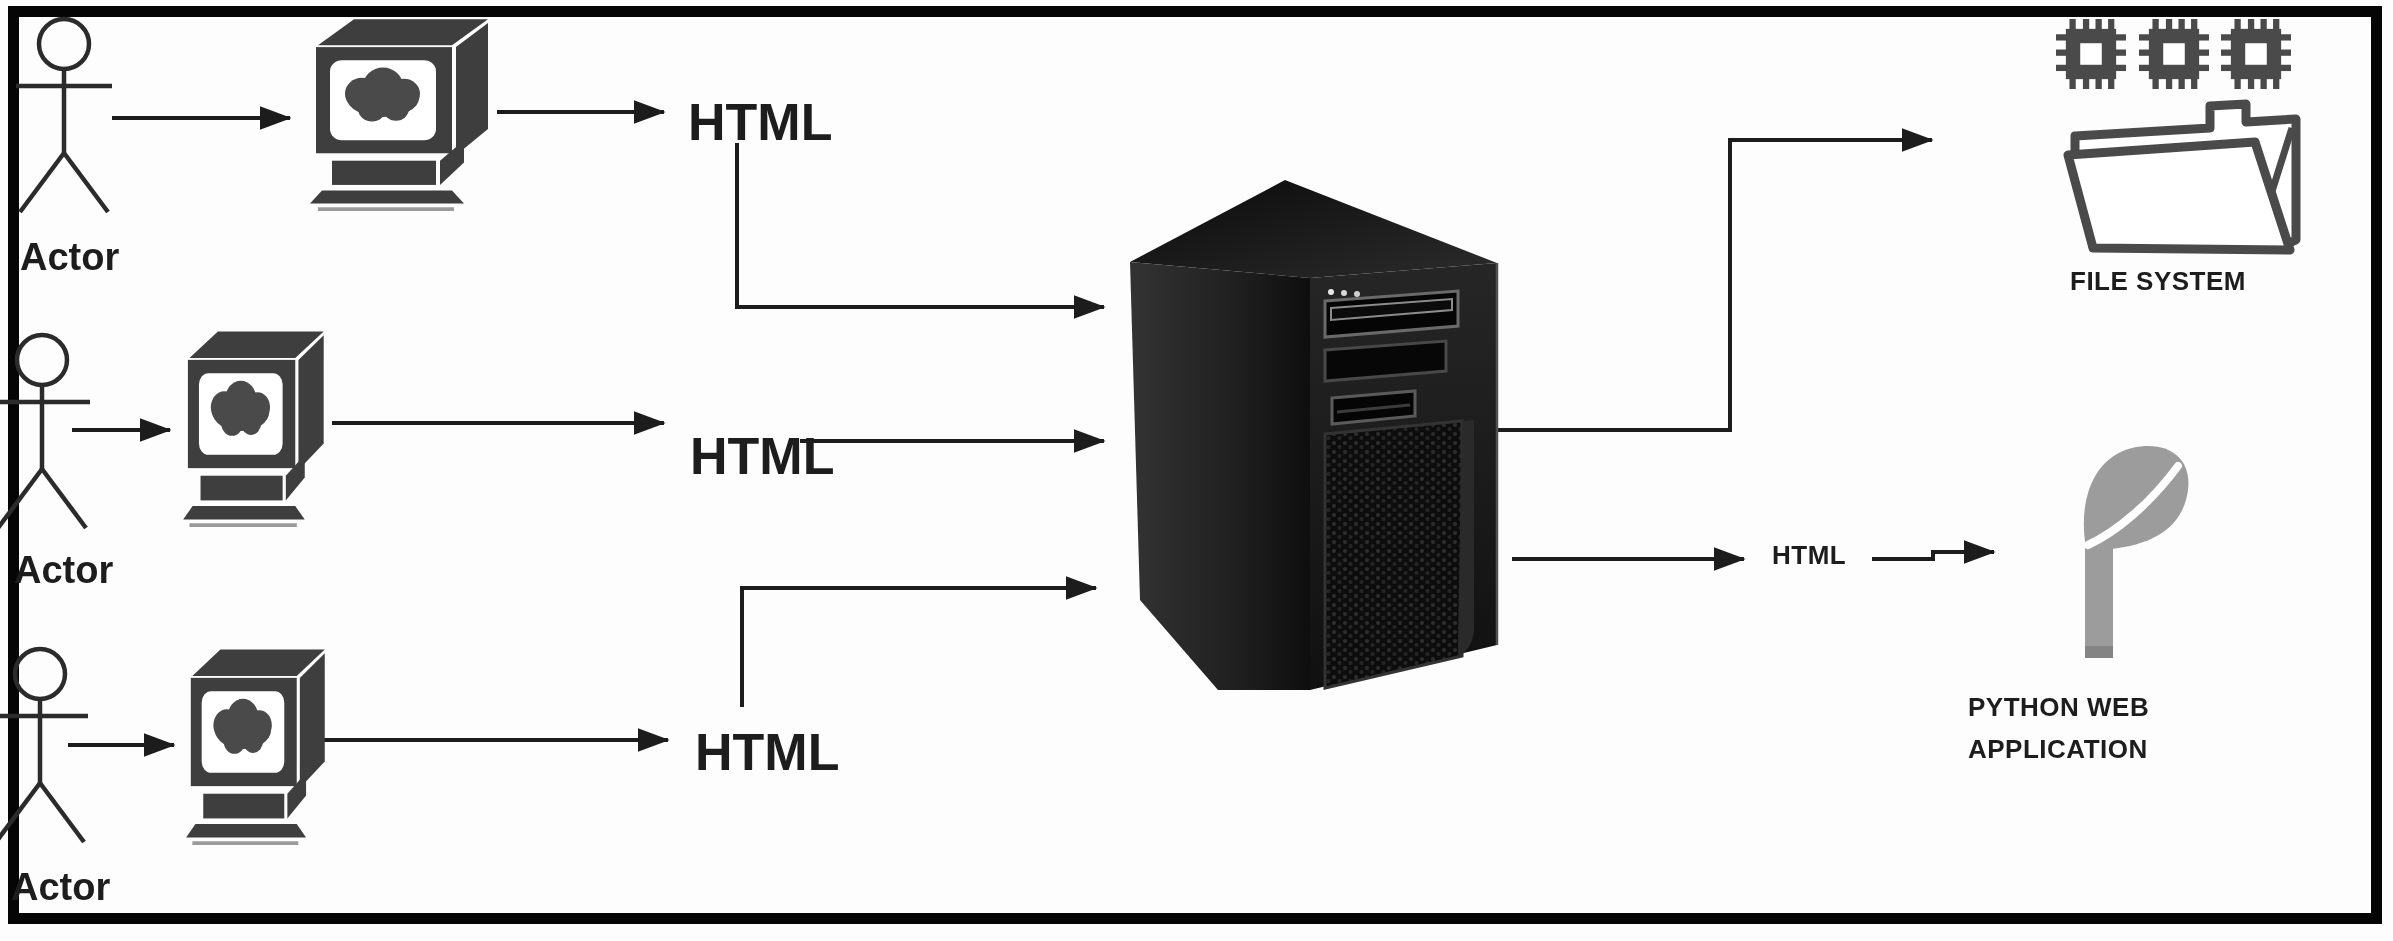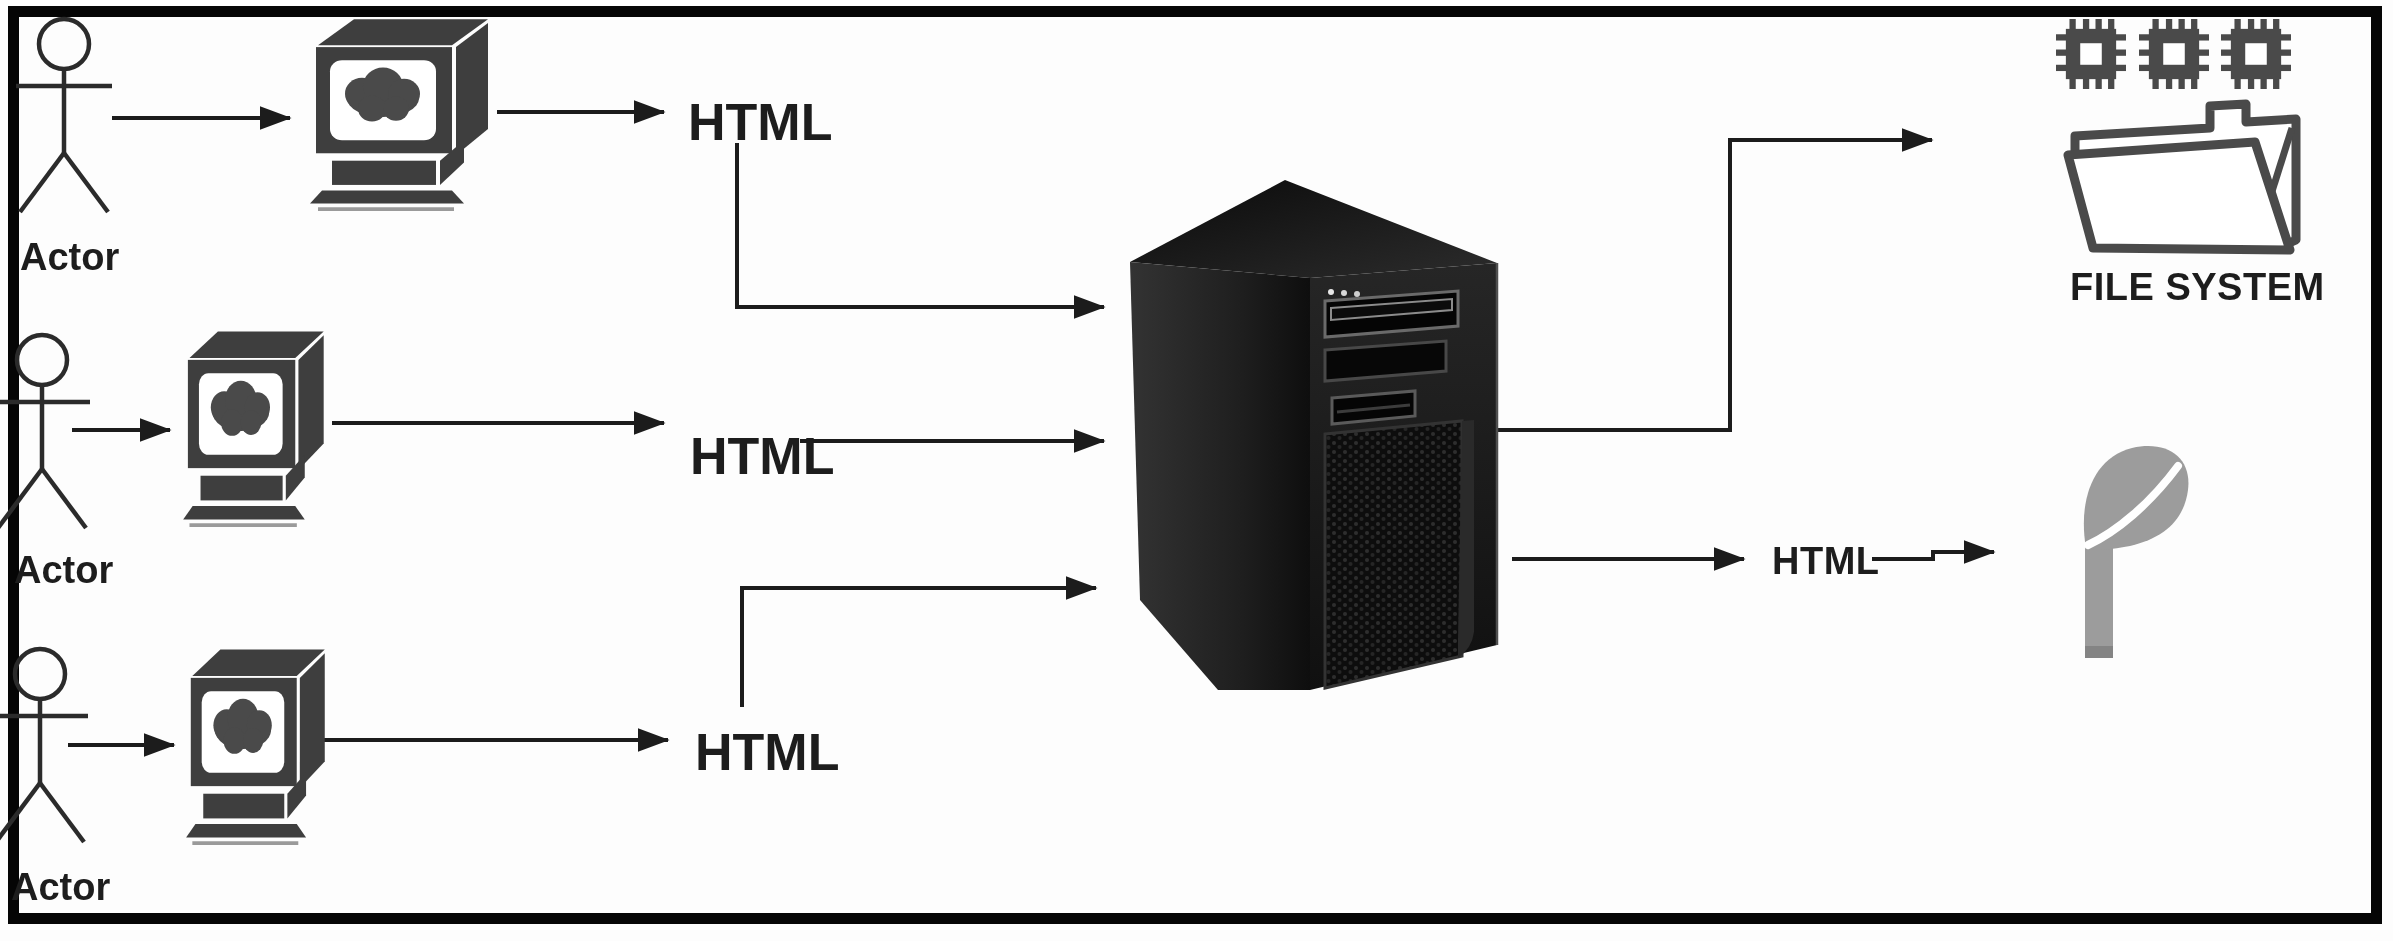--- a/index.html
+++ b/index.html
@@ -5,21 +5,21 @@
   html,body{margin:0;padding:0;background:#fff;}
   body{width:2393px;height:941px;position:relative;overflow:hidden;
        font-family:"Liberation Sans",sans-serif;}
   .canvas{position:absolute;left:0;top:0;width:2393px;height:941px;background:#fdfdfd;}
   .frame{position:absolute;left:8px;top:6px;width:2374px;height:918px;
          border:11px solid #050505;box-sizing:border-box;}
   .abs{position:absolute;}
   .lbl{position:absolute;color:#1d1d1d;font-weight:700;white-space:nowrap;}
   .lbl-actor{font-size:38px;}
   .lbl-html{font-size:52px;}
-  .lbl-node{font-size:38px;letter-spacing:.5px;}
+  .lbl-node{font-size:26px;letter-spacing:.5px;}
   .lbl-app{line-height:42px;}
   svg{display:block;}
 </style>
 </head>
 <body>
 
 <div class="canvas">
 
   <div class="frame"></div>
 
@@ -258,14 +258,18 @@
   <div class="lbl lbl-node" style="left:2070px;top:266px">FILE SYSTEM</div>
 
   <div class="lbl lbl-node" style="left:1772px;top:540px">HTML</div>
 
   <svg class="abs" style="left:2072px;top:440px" width="130" height="225" viewBox="0 0 130 225">
     <rect x="13" y="98" width="28" height="110" fill="#9c9c9c"></rect>
     <rect x="13" y="206" width="28" height="12" fill="#848484"></rect>
     <path d="M14,108 C6,62 20,18 60,8 C96,0 120,18 116,50 C112,80 92,98 58,106 C38,110 20,111 14,108 Z" fill="#9c9c9c"></path>
     <path d="M16,105 C44,92 78,64 106,26" stroke="#ffffff" stroke-width="8" fill="none" stroke-linecap="round"></path>
   </svg>
+  <div class="lbl lbl-node lbl-app" style="left:1968px;top:686px">
+    <div>PYTHON WEB</div>
+    <div>APPLICATION</div>
+  </div>
 
 </div>
 
 </body></html>

